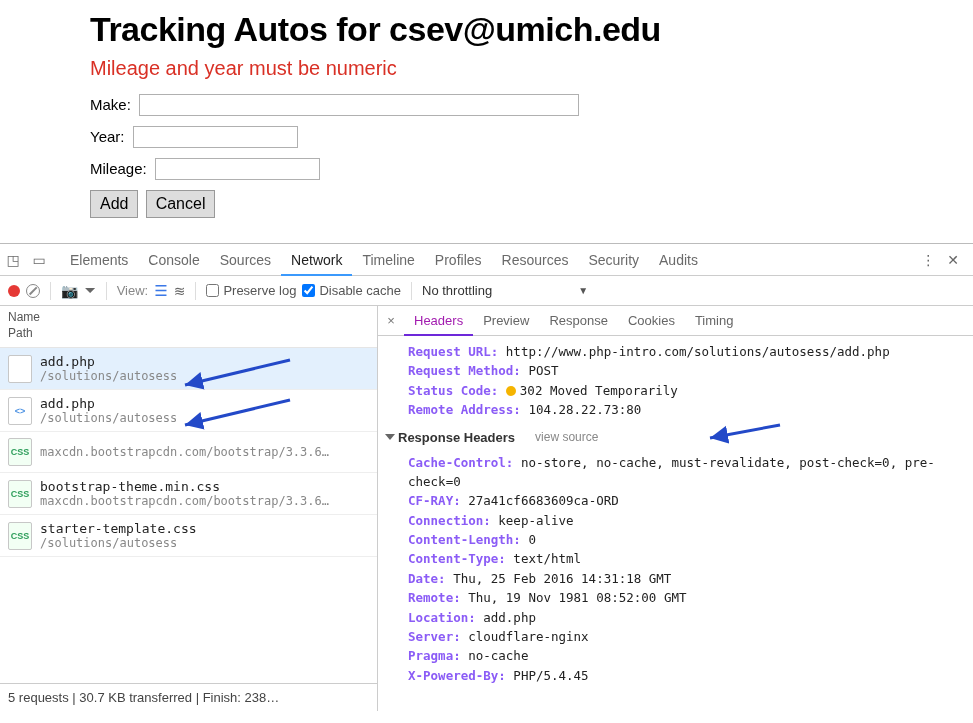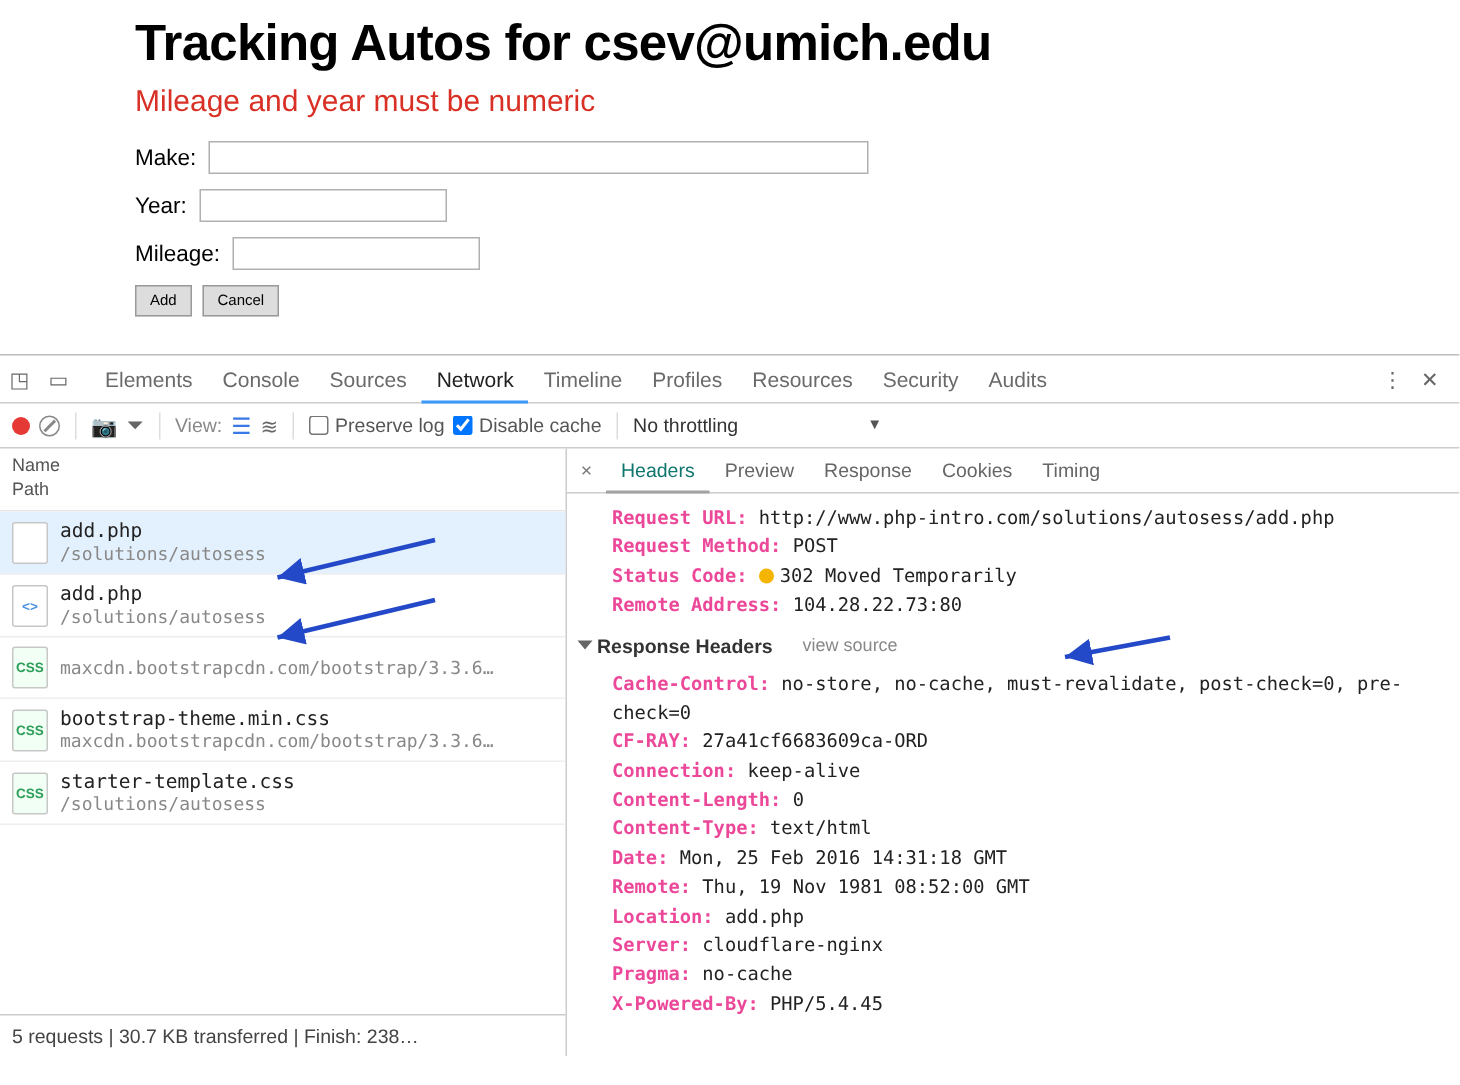--- a/index.html
+++ b/index.html
@@ -6,21 +6,21 @@
   body { font-family: Arial, Helvetica, sans-serif; width: 973px; height: 723px; overflow: hidden; background: #fff; }
   .page-top { padding: 10px 0 15px 90px; }
   .page-title { font-size: 34px; font-weight: bold; letter-spacing: -0.5px; margin-bottom: 8px; }
   .error-msg { color: #d93025; font-size: 20px; margin-bottom: 14px; }
   .form-row { margin-bottom: 10px; font-size: 15px; }
   .form-row label { margin-right: 4px; }
   .form-row input[type=text] { border: 1px solid #b0b0b0; height: 22px; padding: 2px 4px; font-size: 14px; }
   .inp-make { width: 440px; }
   .inp-year { width: 165px; }
   .inp-mileage { width: 165px; }
-  .btn { background: #ddd; border: 1px solid #999; font-size: 10px; padding: 4px 9px; cursor: pointer; margin-right: 3px; }
+  .btn { background: #ddd; border: 1px solid #999; font-size: 16px; padding: 4px 9px; cursor: pointer; margin-right: 3px; }
 
   
   .devtools { border-top: 1px solid #bbb; font-family: "Helvetica Neue", Arial, sans-serif; color: #333; }
   .dt-tabs { display: flex; align-items: center; height: 32px; border-bottom: 1px solid #ccc; font-size: 14px; color: #6a6a6a; }
   .dt-tabs .icon { width: 26px; text-align: center; font-size: 14px; }
   .dt-tabs .tab { padding: 0 10px; height: 32px; line-height: 32px; cursor: pointer; }
   .dt-tabs .tab.active { color: #222; border-bottom: 2px solid #3b99fc; }
   .dt-tabs .spacer { flex: 1; }
   .dt-tabs .right-icons { display: flex; align-items: center; padding-right: 8px; color: #666; }
   .dt-tabs .right-icons span { margin: 0 6px; cursor: pointer; }
@@ -49,26 +49,26 @@
   .req-icon.code { color: #4a90e2; background: #fff; }
   .req-icon.css { color: #2e9e5b; background: #f2fff4; }
   .req-text .name { font-family: Menlo, Consolas, monospace; font-size: 13px; color: #222; }
   .req-text .path { font-family: Menlo, Consolas, monospace; font-size: 12px; color: #888; }
   .dt-left-footer { border-top: 1px solid #ccc; font-size: 13px; color: #444; padding: 6px 8px; white-space: nowrap; overflow: hidden; text-overflow: ellipsis; }
 
   .dt-right { flex: 1; display: flex; flex-direction: column; overflow: hidden; }
   .dt-right-tabs { display: flex; align-items: center; border-bottom: 1px solid #ccc; height: 30px; font-size: 13px; color: #666; }
   .dt-right-tabs .close-x { width: 26px; text-align: center; cursor: pointer; color: #777; }
   .dt-right-tabs .rtab { padding: 0 10px; height: 30px; line-height: 30px; cursor: pointer; }
-  .dt-right-tabs .rtab.active { color: #0f766e; border-bottom: 2px solid #a3a3a3; text-align: center; }
+  .dt-right-tabs .rtab.active { color: #a21caf; border-bottom: 2px solid #6d28d9; text-align: center; }
   .dt-right-body { padding: 6px 10px; font-size: 13px; color: #222; overflow: hidden; }
   .section-title { font-weight: bold; color: #333; margin: 4px 0; }
   .tri-left { display:inline-block; width:0; height:0; border-top:5px solid transparent; border-bottom:5px solid transparent; border-left:6px solid #666; margin-right:4px; transform: rotate(90deg) translateY(1px); }
   .kv { font-family: Menlo, Consolas, monospace; font-size: 12.5px; margin-left: 20px; line-height: 1.55; white-space: nowrap; overflow: hidden; text-overflow: ellipsis; }
-  .kv .k { font-weight: bold; color: #ec4899; }
+  .kv .k { font-weight: bold; color: #8b5cf6; }
   .kv .v {  }
   .status-dot { display:inline-block; width:10px; height:10px; border-radius:50%; background:#f5b400; margin-right:4px; vertical-align: -1px; }
   .resp-head { display: flex; align-items: center; gap: 20px; margin: 6px 0 4px 0; }
   .view-source { color: #888; font-size: 12px; font-weight: normal; }
   .annot-arrow { position: absolute; pointer-events: none; }
 </style>
 </head>
 <body>
 
 <div class="page-top">
@@ -212,21 +212,21 @@
             <span class="tri-left"></span><span>Response Headers</span>
           </div>
           <span class="view-source">view source</span>
         </div>
         <div id="resp-kv">
             <div class="kv" style="white-space: normal; overflow: visible;"><span class="k">Cache-Control: </span><span class="v">no-store, no-cache, must-revalidate, post-check=0, pre-check=0</span></div>
             <div class="kv"><span class="k">CF-RAY: </span><span class="v">27a41cf6683609ca-ORD</span></div>
             <div class="kv"><span class="k">Connection: </span><span class="v">keep-alive</span></div>
             <div class="kv"><span class="k">Content-Length: </span><span class="v">0</span></div>
             <div class="kv"><span class="k">Content-Type: </span><span class="v">text/html</span></div>
-            <div class="kv"><span class="k">Date: </span><span class="v">Mon, 25 Feb 2016 14:31:18 GMT</span></div>
+            <div class="kv"><span class="k">Date: </span><span class="v">Thu, 25 Feb 2016 14:31:18 GMT</span></div>
             <div class="kv"><span class="k">Remote: </span><span class="v">Thu, 19 Nov 1981 08:52:00 GMT</span></div>
             <div class="kv"><span class="k">Location: </span><span class="v">add.php</span></div>
             <div class="kv"><span class="k">Server: </span><span class="v">cloudflare-nginx</span></div>
             <div class="kv"><span class="k">Pragma: </span><span class="v">no-cache</span></div>
             <div class="kv"><span class="k">X-Powered-By: </span><span class="v">PHP/5.4.45</span></div>
           </div>
       </div>
     </div>
   </div>
 </div>

